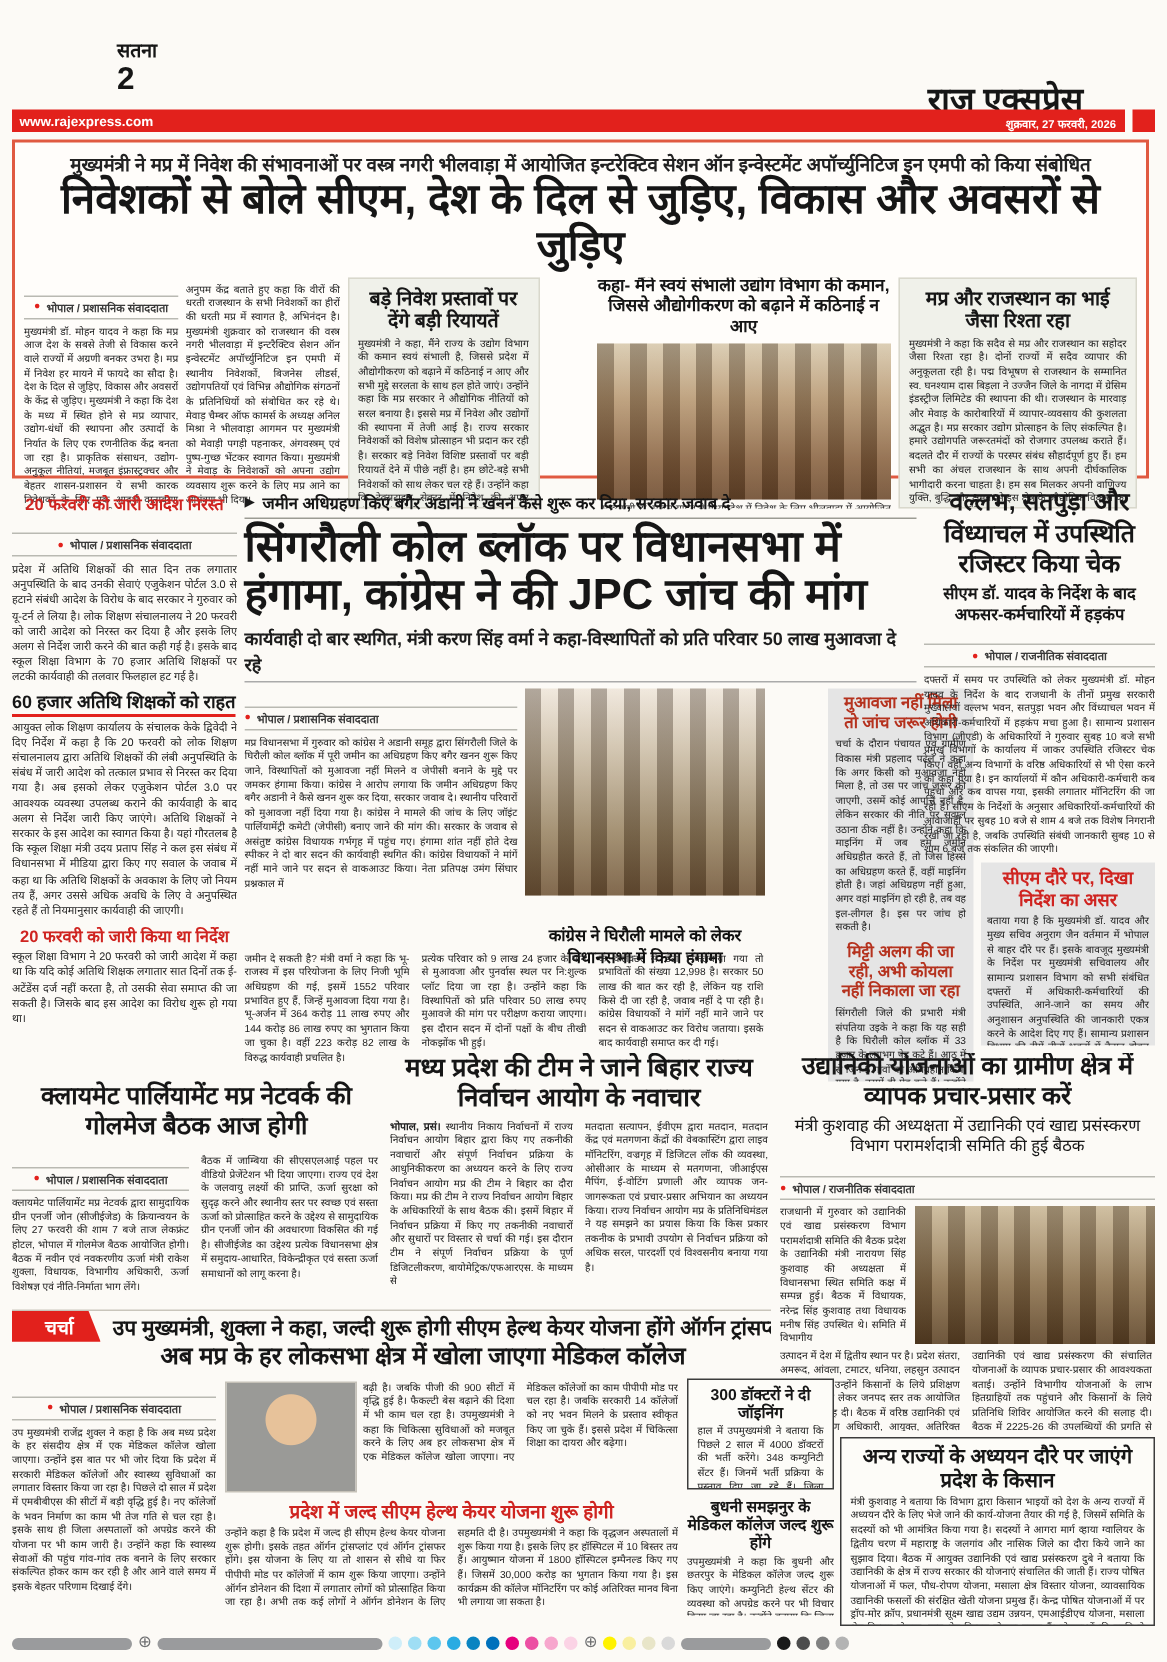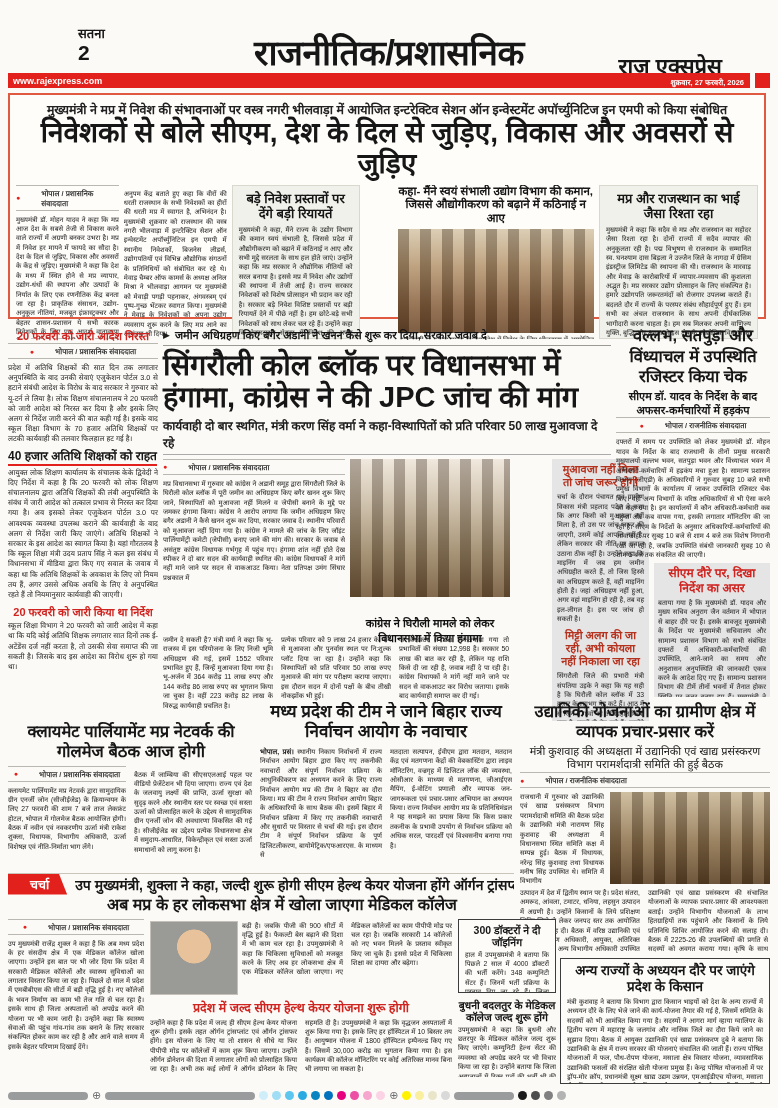--- a/index.html
+++ b/index.html
@@ -4,23 +4,23 @@
 <style>
   html,body{margin:0;padding:0;background:#dedad2;}
   .page{position:relative;width:778px;height:1108px;margin:0 auto;background:#fcfaf6;
         font-family:"Liberation Sans","DejaVu Sans",sans-serif;color:#161616;overflow:hidden;}
   .abs{position:absolute;}
   .jt{ text-align:justify; }
   .t7{font-size:7.3px;line-height:1.4;color:#1d1d1d;}
   .t65{font-size:6.8px;line-height:1.38;color:#222;}
   .clip{overflow:hidden;}
   .ctr{text-align:center;}
-  .byline{display:flex;align-items:center;justify-content:center;gap:21px;
+  .byline{display:flex;align-items:center;justify-content:center;gap:4px;
           border-top:1px solid #b9b9b2;border-bottom:1px solid #b9b9b2;
-          font-size:7.4px;font-weight:bold;color:#3a3a3a;padding:2px 0;margin:0 0 4px;}
+          font-size:7.4px;font-weight:bold;color:#3a3a3a;padding:2px 0;margin:12px 0 4px;}
   .byline .bdot{color:#e2211c;font-size:7px;line-height:1;}
   .redsub{color:#cf2420;font-weight:bold;}
   .graybox{background:#f0f1ea;border:1px solid #d9d8cc;padding:5px 6px;}
   .ylwbox{background:#e5e5e5;margin-left:38px;}
   .photo{position:relative;background:
       linear-gradient(180deg,#d8c9ad 0%,#b99a74 35%,#8a6442 75%,#6e4b2e 100%);}
   .photo::after{content:"";position:absolute;inset:0;
       background:repeating-linear-gradient(90deg,rgba(35,22,12,.30) 0 11px,rgba(255,255,255,.10) 11px 22px);}
   .photo.assembly{background:linear-gradient(180deg,#efe6da 0%,#cdbfa8 30%,#9a8564 70%,#73583a 100%);}
   .photo.meeting{background:linear-gradient(180deg,#cbb998 0%,#8f744f 55%,#5d4326 100%);}
@@ -42,21 +42,20 @@
 </style>
 </head>
 <body>
 
 <div class="page">
 
   <div class="abs" style="left:78px;top:24px;">
     <div style="font-size:13px;font-weight:bold;">सतना</div>
     <div style="font-size:21px;font-weight:bold;line-height:1;">2</div>
   </div>
-  <div class="abs ctr" style="left:0;right:0;top:28px;font-size:35px;font-weight:800;letter-spacing:-.5px;">राजनीतिक/प्रशासनिक</div>
   <div class="abs" style="right:56px;top:50px;font-size:22px;font-weight:800;">राज एक्सप्रेस</div>
 
   <div class="abs rule-red" style="left:8px;top:73px;width:742px;height:15px;">
     <span style="position:absolute;left:5px;top:3px;color:#fff;font-size:9px;font-weight:bold;">www.rajexpress.com</span>
     <span style="position:absolute;right:6px;top:4px;color:#fff;font-size:7.5px;font-weight:bold;">शुक्रवार, 27 फरवरी, 2026</span>
   </div>
   <div class="abs rule-red" style="left:755px;top:73px;width:15px;height:15px;"></div>
 
   <div class="abs" style="left:8px;top:93px;width:758px;height:226px;border:2px solid #e05a41;background:#fffdfa;box-sizing:border-box;padding:3px 6px;">
     <div class="ctr" style="font-size:12.5px;font-weight:bold;color:#222;margin-top:3px;">मुख्यमंत्री ने मप्र में निवेश की संभावनाओं पर वस्त्र नगरी भीलवाड़ा में आयोजित इन्टरेक्टिव सेशन ऑन इन्वेस्टमेंट अपॉर्च्युनिटिज इन एमपी को किया संबोधित</div>
@@ -89,21 +88,21 @@
     </div>
   </div>
 
   <div class="abs clip" style="left:8px;top:325px;width:150px;height:372px;">
     <div class="ctr redsub" style="font-size:11px;margin-top:3px;">20 फरवरी को जारी आदेश निरस्त</div>
     <div class="byline">
       <span class="bdot">●</span>
       <span>भोपाल / प्रशासनिक संवाददाता</span>
     </div>
     <div class="t7 jt">प्रदेश में अतिथि शिक्षकों की सात दिन तक लगातार अनुपस्थिति के बाद उनकी सेवाएं एजुकेशन पोर्टल 3.0 से हटाने संबंधी आदेश के विरोध के बाद सरकार ने गुरुवार को यू-टर्न ले लिया है। लोक शिक्षण संचालनालय ने 20 फरवरी को जारी आदेश को निरस्त कर दिया है और इसके लिए अलग से निर्देश जारी करने की बात कही गई है। इसके बाद स्कूल शिक्षा विभाग के 70 हजार अतिथि शिक्षकों पर लटकी कार्यवाही की तलवार फिलहाल हट गई है।</div>
-    <div style="font-size:12px;font-weight:800;margin:4px 0 2px;border-bottom:2px solid #e2211c;display:inline-block;line-height:1.25;">40 हजार अतिथि शिक्षकों को राहत</div>
+    <div style="font-size:12px;font-weight:800;margin:4px 0 2px;border-bottom:2px solid #e2211c;display:inline-block;line-height:1.25;">60 हजार अतिथि शिक्षकों को राहत</div>
     <div class="t7 jt">आयुक्त लोक शिक्षण कार्यालय के संचालक केके द्विवेदी ने दिए निर्देश में कहा है कि 20 फरवरी को लोक शिक्षण संचालनालय द्वारा अतिथि शिक्षकों की लंबी अनुपस्थिति के संबंध में जारी आदेश को तत्काल प्रभाव से निरस्त कर दिया गया है। अब इसको लेकर एजुकेशन पोर्टल 3.0 पर आवश्यक व्यवस्था उपलब्ध कराने की कार्यवाही के बाद अलग से निर्देश जारी किए जाएंगे। अतिथि शिक्षकों ने सरकार के इस आदेश का स्वागत किया है। यहां गौरतलब है कि स्कूल शिक्षा मंत्री उदय प्रताप सिंह ने कल इस संबंध में विधानसभा में मीडिया द्वारा किए गए सवाल के जवाब में कहा था कि अतिथि शिक्षकों के अवकाश के लिए जो नियम तय हैं, अगर उससे अधिक अवधि के लिए वे अनुपस्थित रहते हैं तो नियमानुसार कार्यवाही की जाएगी।</div>
     <div class="ctr redsub" style="font-size:11px;margin:4px 0 2px;">20 फरवरी को जारी किया था निर्देश</div>
     <div class="t7 jt">स्कूल शिक्षा विभाग ने 20 फरवरी को जारी आदेश में कहा था कि यदि कोई अतिथि शिक्षक लगातार सात दिनों तक ई-अटेंडेंस दर्ज नहीं करता है, तो उसकी सेवा समाप्त की जा सकती है। जिसके बाद इस आदेश का विरोध शुरू हो गया था।</div>
   </div>
 
   <div class="abs" style="left:163px;top:325px;width:448px;height:372px;">
     <div class="kicker">
       <span class="arrow">▶</span>
       <span>जमीन अधिग्रहण किए बगैर अडानी ने खनन कैसे शुरू कर दिया, सरकार जवाब दे</span>
     </div>
@@ -227,21 +226,21 @@
       </div>
       <div class="abs clip" style="left:142px;top:80px;width:302px;height:78px;">
         <div class="ctr redsub" style="font-size:12.5px;">प्रदेश में जल्द सीएम हेल्थ केयर योजना शुरू होगी</div>
         <div class="t65 jt" style="margin-top:2px;column-count:2;column-gap:8px;">उन्होंने कहा है कि प्रदेश में जल्द ही सीएम हेल्थ केयर योजना शुरू होगी। इसके तहत ऑर्गन ट्रांसप्लांट एवं ऑर्गन ट्रांसफर होंगे। इस योजना के लिए या तो शासन से सीधे या फिर पीपीपी मोड पर कॉलेजों में काम शुरू किया जाएगा। उन्होंने ऑर्गन डोनेशन की दिशा में लगातार लोगों को प्रोत्साहित किया जा रहा है। अभी तक कई लोगों ने ऑर्गन डोनेशन के लिए सहमति दी है। उपमुख्यमंत्री ने कहा कि वृद्धजन अस्पतालों में शुरू किया गया है। इसके लिए हर हॉस्पिटल में 10 बिस्तर तय हैं। आयुष्मान योजना में 1800 हॉस्पिटल इम्पैनल्ड किए गए हैं। जिसमें 30,000 करोड़ का भुगतान किया गया है। इस कार्यक्रम की कॉलेज मॉनिटरिंग पर कोई अतिरिक्त मानव बिना भी लगाया जा सकता है।</div>
       </div>
       <div class="abs boxed clip" style="left:450px;top:0;width:98px;height:74px;box-sizing:border-box;">
         <div class="ctr" style="font-size:10.5px;font-weight:800;line-height:1.15;">300 डॉक्टरों ने दी जॉइनिंग</div>
         <div class="t65 jt" style="margin-top:2px;">हाल में उपमुख्यमंत्री ने बताया कि पिछले 2 साल में 4000 डॉक्टरों की भर्ती करेंगे। 348 कम्युनिटी सेंटर हैं। जिनमें भर्ती प्रक्रिया के प्रस्ताव दिए जा रहे हैं। जिला अस्पतालों में सीधी भर्ती से 1300 पदों पर चयन किया गया जिनमें से 300 विशेषज्ञों की जॉइनिंग हो चुकी है। हेल्थ सेंटर में ऐसा किया जा रहा है कि जिनके एवं सफाई का काम पूरा हो।</div>
       </div>
       <div class="abs clip" style="left:450px;top:80px;width:98px;height:78px;">
-        <div class="ctr" style="font-size:10.5px;font-weight:800;line-height:1.15;">बुधनी बदलतुर के मेडिकल कॉलेज जल्द शुरू होंगे</div>
+        <div class="ctr" style="font-size:10.5px;font-weight:800;line-height:1.15;">बुधनी समझनुर के मेडिकल कॉलेज जल्द शुरू होंगे</div>
         <div class="t65 jt" style="margin-top:2px;">उपमुख्यमंत्री ने कहा कि बुधनी और छतरपुर के मेडिकल कॉलेज जल्द शुरू किए जाएंगे। कम्युनिटी हेल्थ सेंटर की व्यवस्था को अपग्रेड करने पर भी विचार किया जा रहा है। उन्होंने बताया कि जिला अस्पतालों में रिक्त पदों की भर्ती भी की जा रही है। वह दिन दूर नहीं जब प्रदेश में डॉक्टर, नर्सिंग स्टाफ एवं फार्मासिस्ट की कमी का समाधान हो जाएगा।</div>
       </div>
     </div>
   </div>
 
   <div class="abs boxed clip" style="left:560px;top:958px;width:210px;height:126px;box-sizing:border-box;">
     <div class="ctr" style="font-size:13.5px;font-weight:800;line-height:1.15;">अन्य राज्यों के अध्ययन दौरे पर जाएंगे प्रदेश के किसान</div>
     <div class="t65 jt" style="margin-top:3px;">मंत्री कुशवाह ने बताया कि विभाग द्वारा किसान भाइयों को देश के अन्य राज्यों में अध्ययन दौरे के लिए भेजे जाने की कार्य-योजना तैयार की गई है, जिसमें समिति के सदस्यों को भी आमंत्रित किया गया है। सदस्यों ने आगरा मार्ग व्हाया ग्वालियर के द्वितीय चरण में महाराष्ट्र के जलगांव और नासिक जिले का दौरा किये जाने का सुझाव दिया। बैठक में आयुक्त उद्यानिकी एवं खाद्य प्रसंस्करण दुबे ने बताया कि उद्यानिकी के क्षेत्र में राज्य सरकार की योजनाएं संचालित की जाती हैं। राज्य पोषित योजनाओं में फल, पौध-रोपण योजना, मसाला क्षेत्र विस्तार योजना, व्यावसायिक उद्यानिकी फसलों की संरक्षित खेती योजना प्रमुख हैं। केन्द्र पोषित योजनाओं में पर ड्रॉप-मोर क्रॉप, प्रधानमंत्री सूक्ष्म खाद्य उद्यम उन्नयन, एमआईडीएच योजना, मसाला क्षेत्र विस्तार योजना, पुष्प क्षेत्र विस्तार योजना प्रमुख हैं। योजनाओं की प्रगति से सदस्यों को अवगत कराया।</div>
   </div>
 

